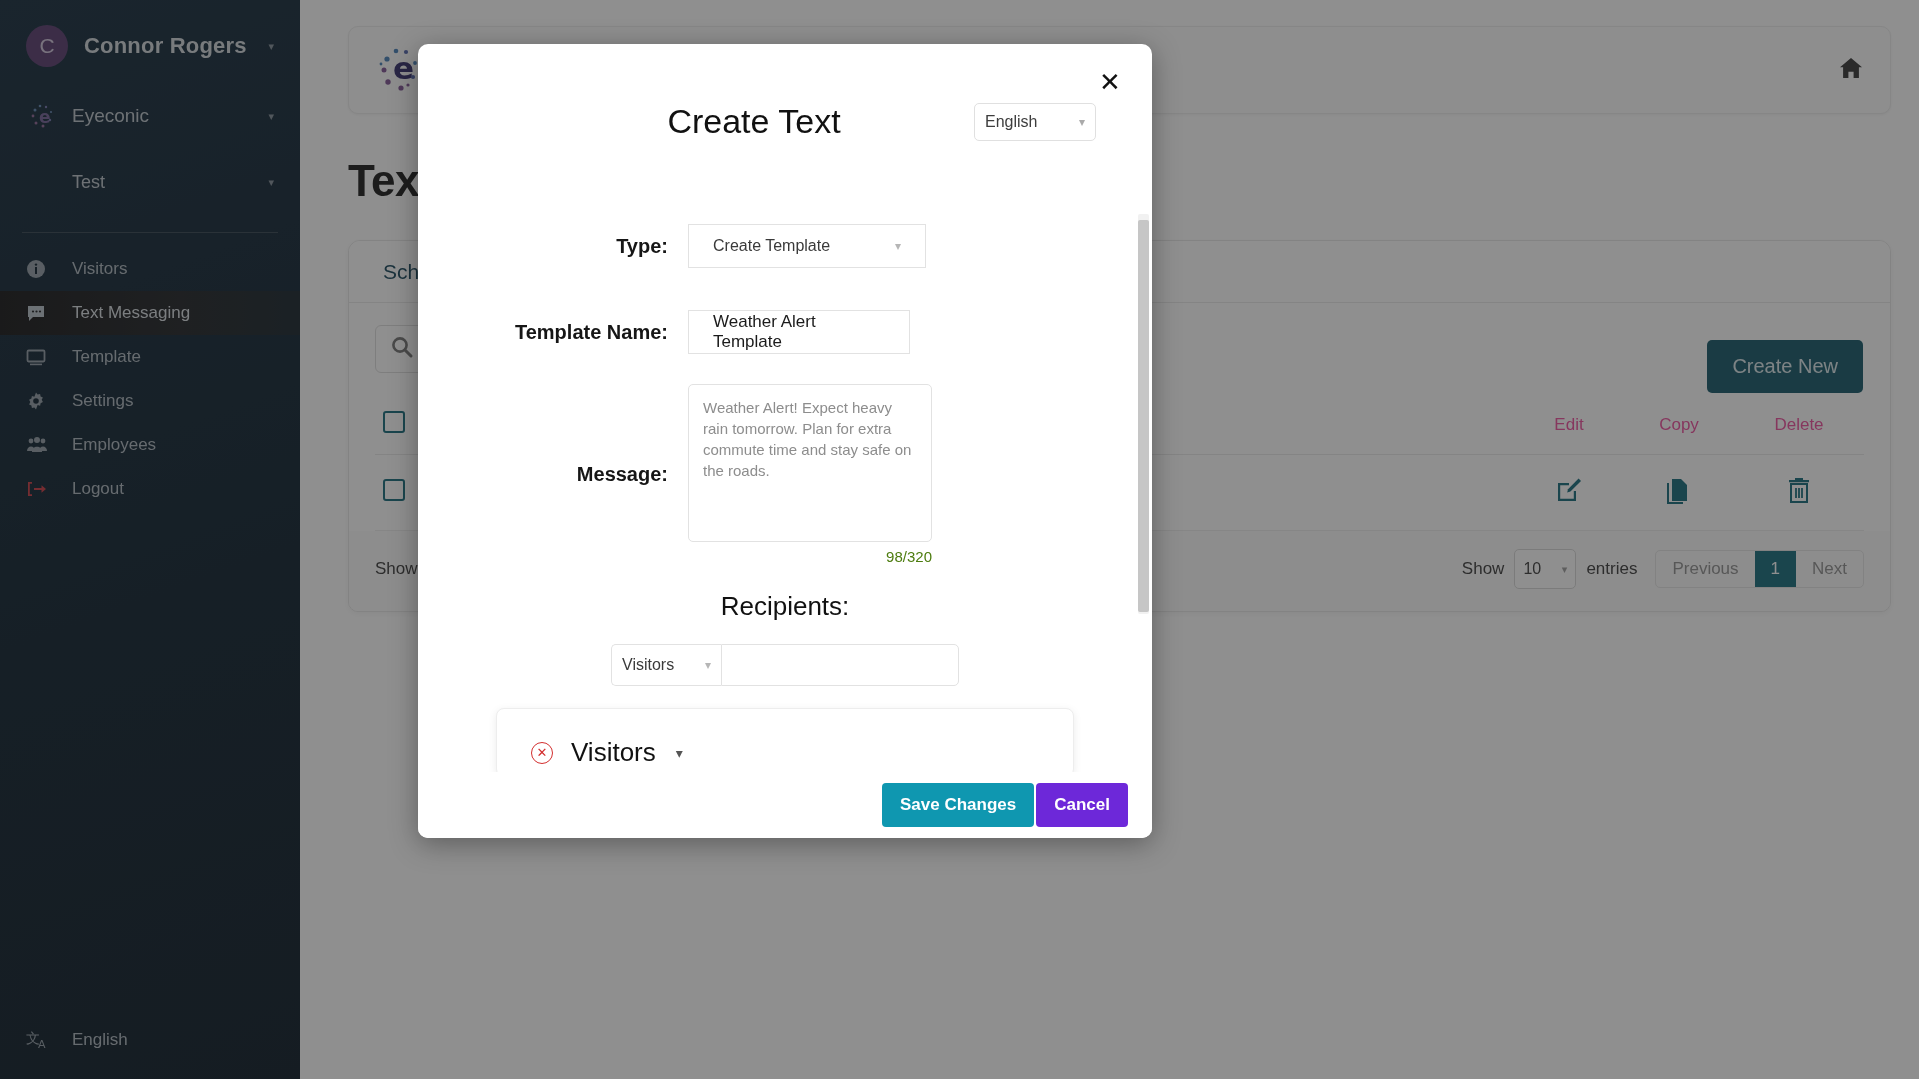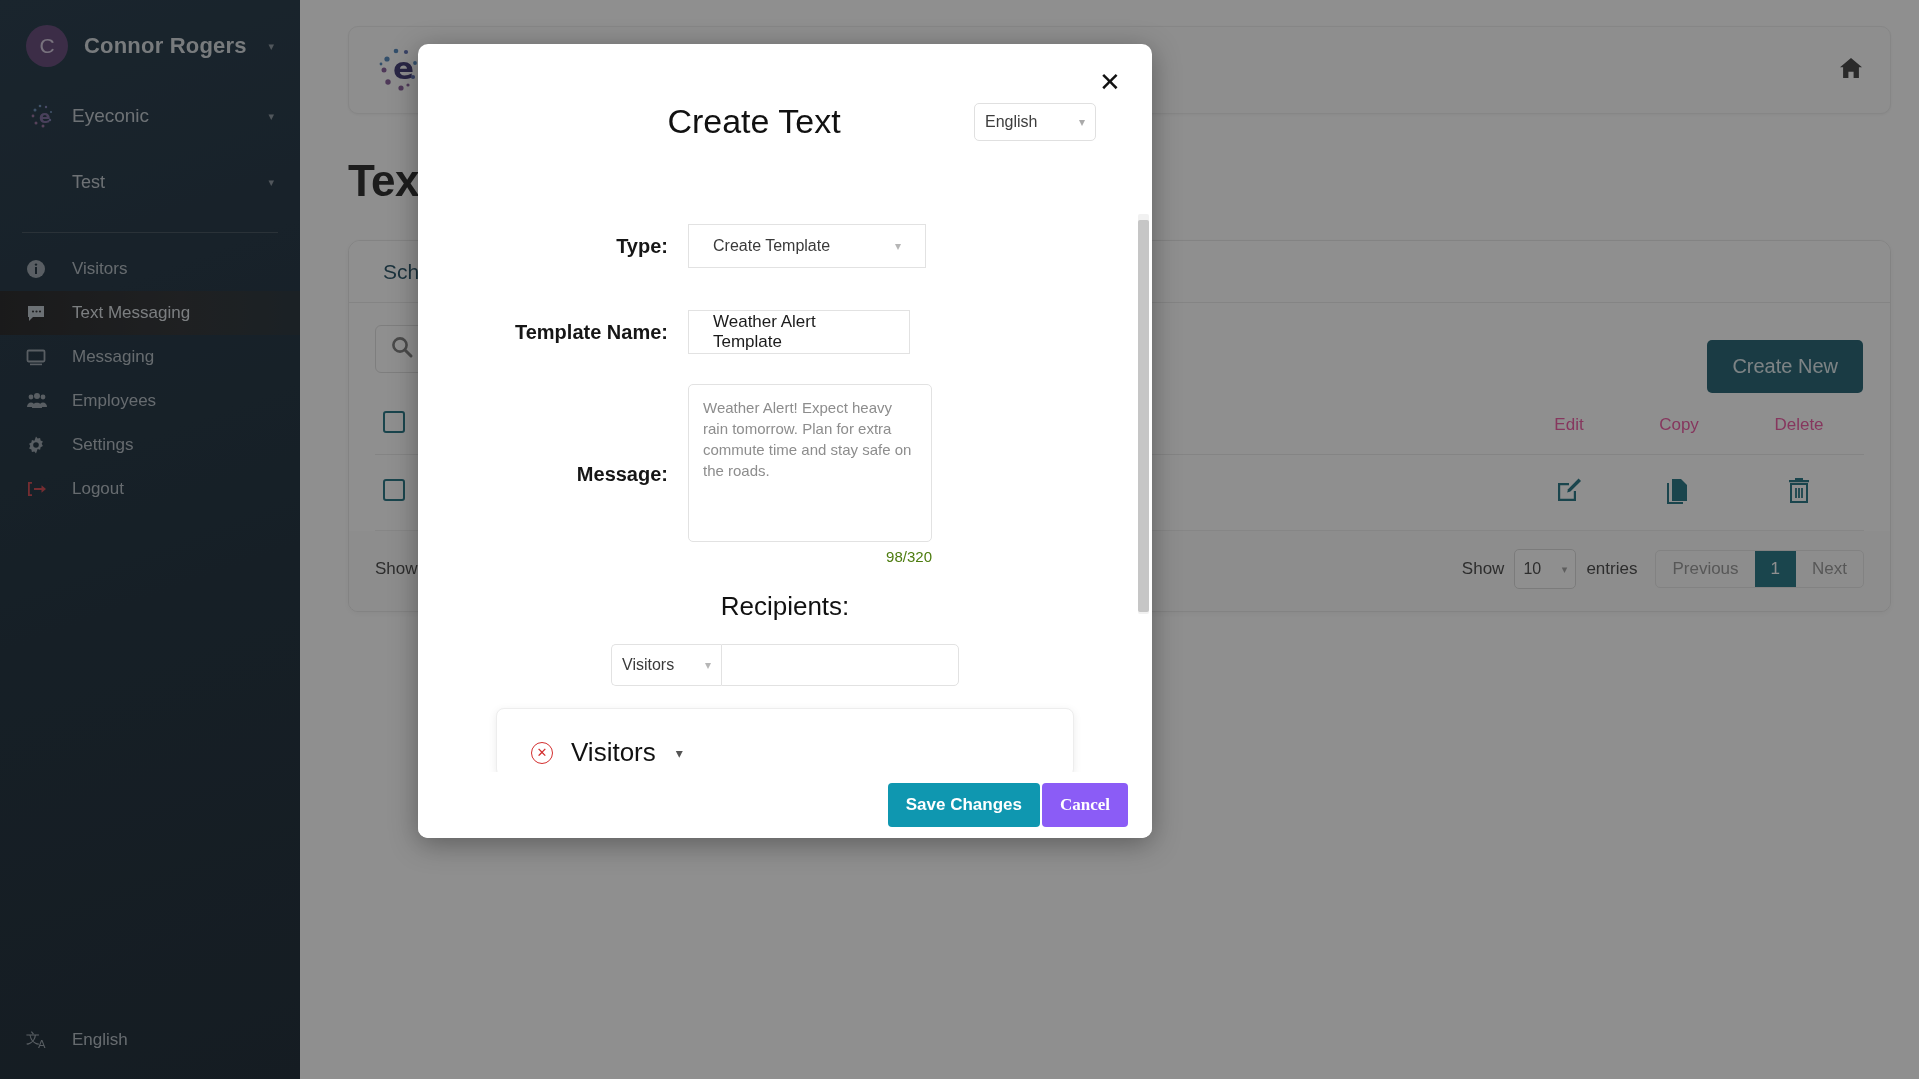--- a/index.html
+++ b/index.html
@@ -190,21 +190,21 @@
                             background: #c6c6c6; border-radius: 2px; cursor: pointer; }
   #modal-footer {
     position: absolute; left: 0; right: 0; bottom: 0; height: 66px;
     display: flex; align-items: center; justify-content: flex-end;
     padding: 0 24px; gap: 2px; background: #fff; border-radius: 0 0 10px 10px;
   }
   .btn { border: none; border-radius: 4px; font-size: 17px; font-weight: 700;
          padding: 12px 18px; cursor: pointer; color: #fff;
          font-family: "Liberation Sans", sans-serif; }
   #save-btn { background: #0f97b0; }
-  #cancel-btn { background: #8b5cf6; font-family: Liberation Serif, serif; }
+  #cancel-btn { background: #6d28d9; }
 </style>
 </head>
 <body>
 
 <div id="page">
 
   <div id="sidebar">
 
     <div class="sb-row" style="margin-top:18px;">
       <div class="sb-avatar">C</div>
@@ -260,45 +260,45 @@
       <span class="nav-label">Text Messaging</span>
     </div>
 
     <div class="nav-item">
       <span class="nav-ico">
         <svg width="20" height="20" viewBox="0 0 20 20">
             <rect x="1.5" y="3.5" width="17" height="11" rx="1.2" fill="none" stroke="currentColor" stroke-width="1.8"></rect>
             <rect x="4" y="16.6" width="12" height="1.6" fill="currentColor"></rect>
           </svg>
       </span>
-      <span class="nav-label">Messaging</span>
+      <span class="nav-label">Template</span>
+    </div>
+
+    <div class="nav-item">
+      <span class="nav-ico">
+        <svg width="20" height="20" viewBox="0 0 20 20">
+            <path d="M10 1.5l1.6 2 2.5-.6.5 2.5 2.3 1.1-1.2 2.3 1.2 2.3-2.3 1.1-.5 2.5-2.5-.6L10 18.5l-1.6-2-2.5.6-.5-2.5-2.3-1.1L4.3 11 3.1 8.7l2.3-1.1.5-2.5 2.5.6z" fill="currentColor"></path>
+            <circle cx="10" cy="10" r="2.8" fill="#031625"></circle>
+          </svg>
+      </span>
+      <span class="nav-label">Settings</span>
     </div>
 
     <div class="nav-item">
       <span class="nav-ico">
         <svg width="22" height="20" viewBox="0 0 22 20">
             <circle cx="5" cy="6" r="2.4" fill="currentColor"></circle>
             <circle cx="17" cy="6" r="2.4" fill="currentColor"></circle>
             <circle cx="11" cy="5" r="3" fill="currentColor"></circle>
             <path d="M1 16c0-3 2-4.6 4-4.6S9 13 9 16z" fill="currentColor"></path>
             <path d="M13 16c0-3 2-4.6 4-4.6S21 13 21 16z" fill="currentColor"></path>
             <path d="M6 17c0-3.4 2.2-5.2 5-5.2S16 13.6 16 17z" fill="currentColor"></path>
           </svg>
       </span>
       <span class="nav-label">Employees</span>
-    </div>
-
-    <div class="nav-item">
-      <span class="nav-ico">
-        <svg width="20" height="20" viewBox="0 0 20 20">
-            <path d="M10 1.5l1.6 2 2.5-.6.5 2.5 2.3 1.1-1.2 2.3 1.2 2.3-2.3 1.1-.5 2.5-2.5-.6L10 18.5l-1.6-2-2.5.6-.5-2.5-2.3-1.1L4.3 11 3.1 8.7l2.3-1.1.5-2.5 2.5.6z" fill="currentColor"></path>
-            <circle cx="10" cy="10" r="2.8" fill="#031625"></circle>
-          </svg>
-      </span>
-      <span class="nav-label">Settings</span>
     </div>
 
     <div class="nav-item logout">
       <span class="nav-ico">
         <svg width="22" height="20" viewBox="0 0 22 20">
             <path d="M2 3h4v1.8H3.8v10.4H6V17H2z" fill="currentColor"></path>
             <path d="M8 9.1h7.5V6.3L20 10l-4.5 3.7v-2.8H8z" fill="currentColor"></path>
           </svg>
       </span>
       <span class="nav-label">Logout</span>

